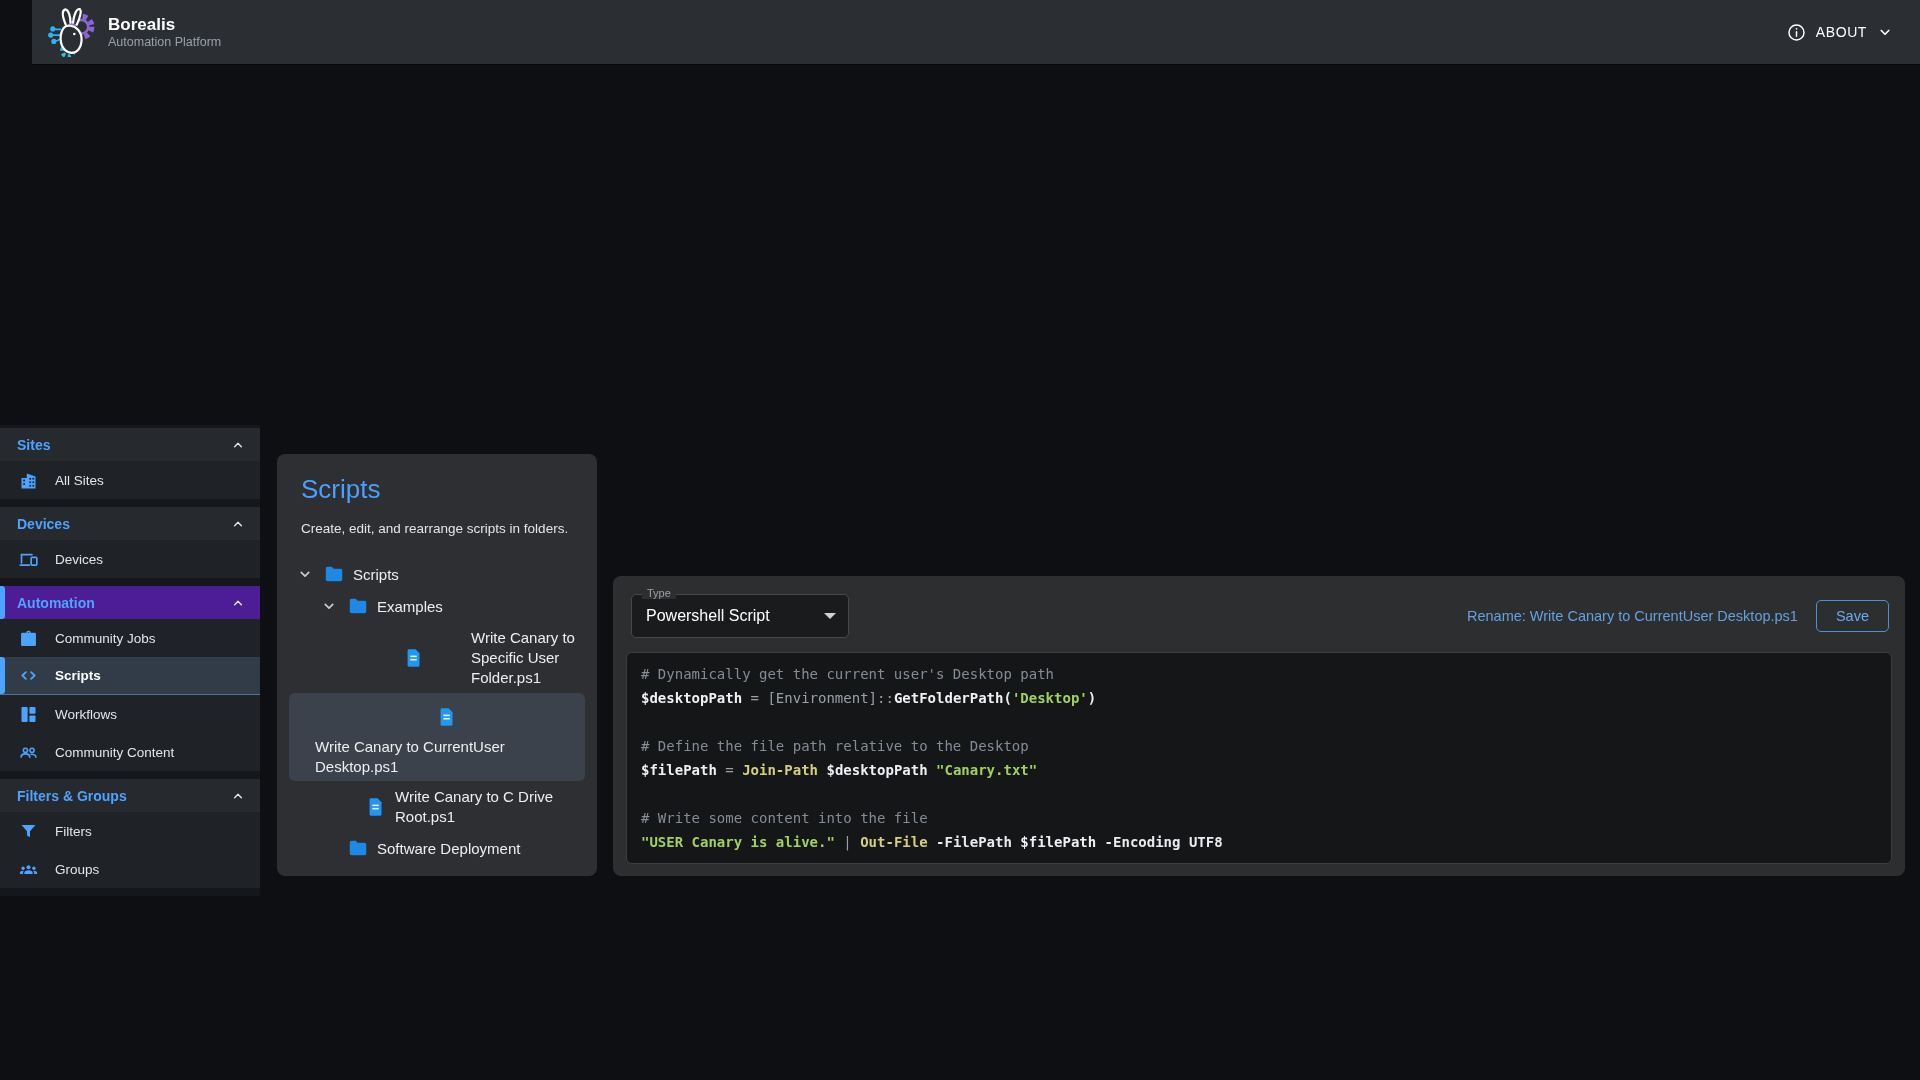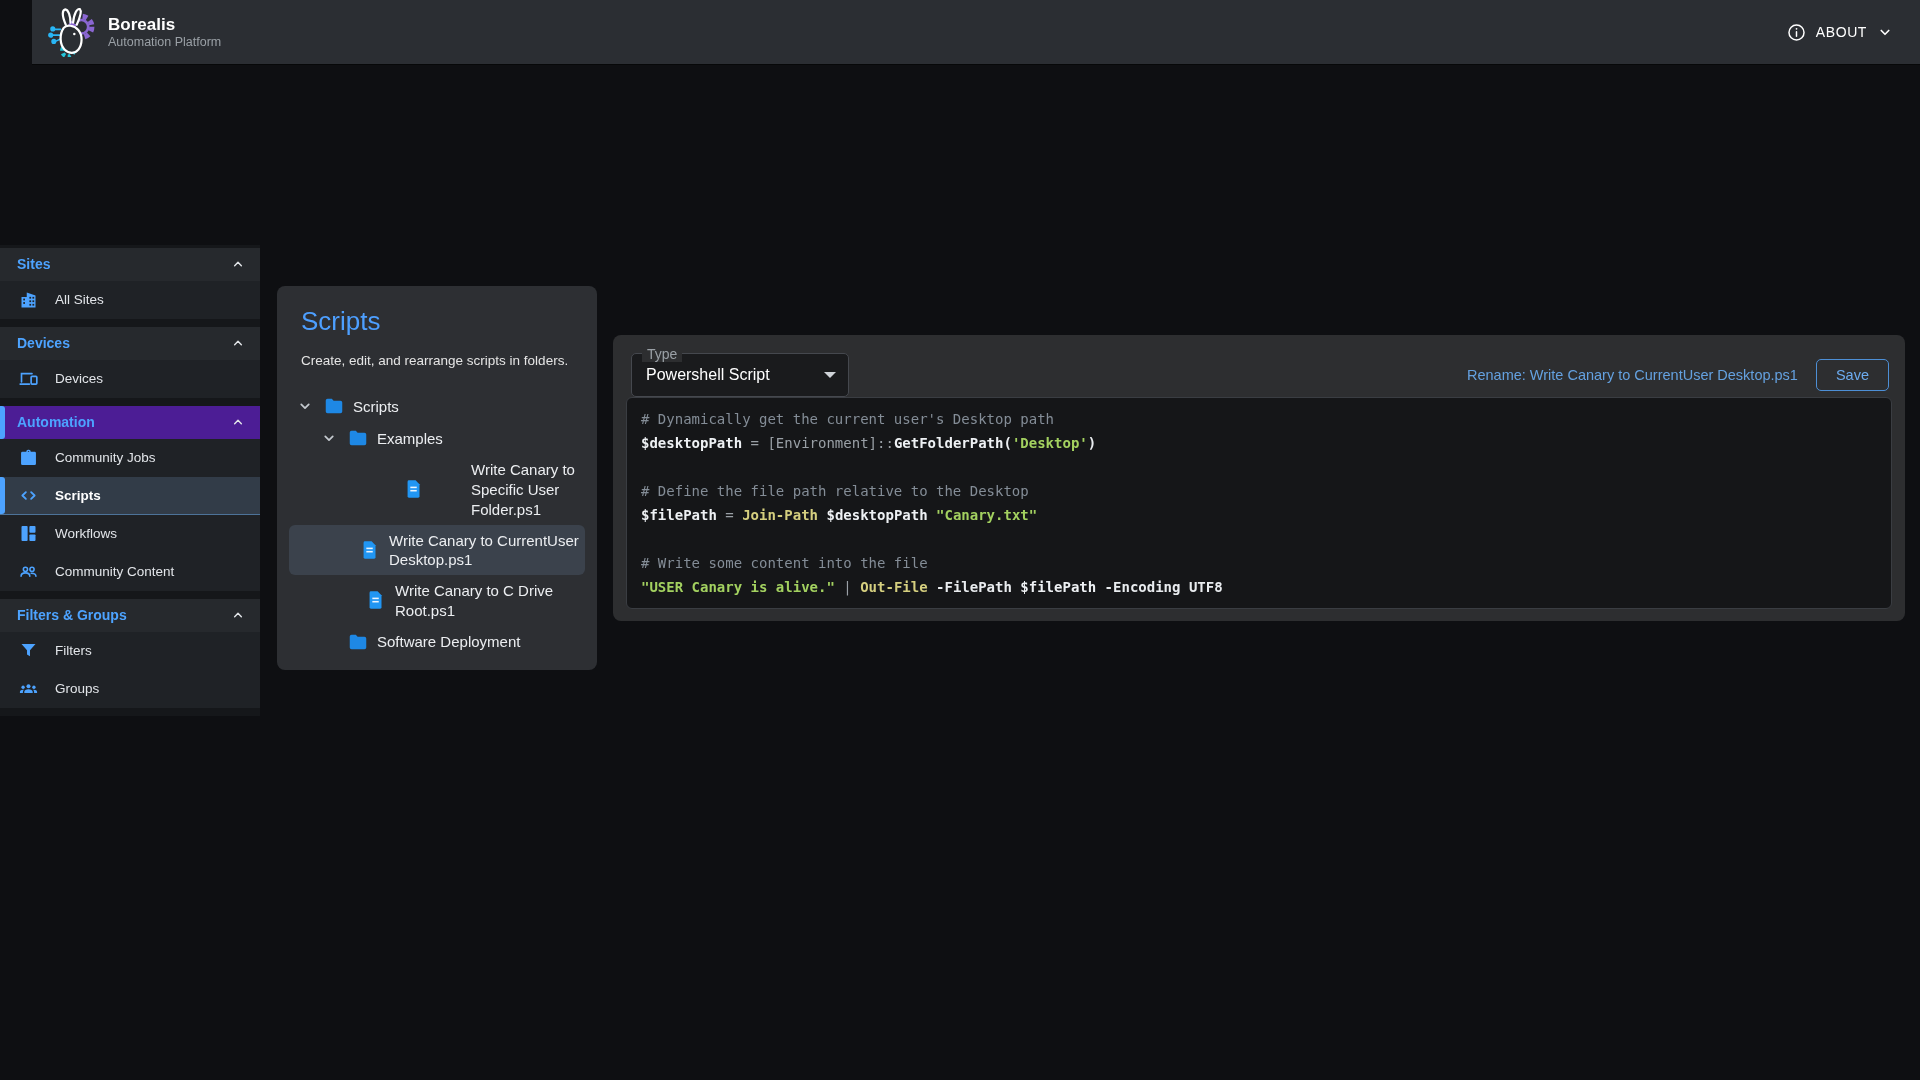--- a/index.html
+++ b/index.html
@@ -21,21 +21,21 @@
   .brand { display:flex; align-items:center; gap:12px; }
   .brand-logo { width:50px; height:50px; }
   .brand-title { font-size:17px; font-weight:bold; color:#ffffff; line-height:1.2; }
   .brand-sub { font-size:12.5px; color:#9aa0a6; }
   .about-btn { display:flex; align-items:center; gap:9px; cursor:pointer; color:#ffffff; }
   .about-btn .label { font-size:14px; letter-spacing:.6px; }
   .icon-16 { width:18px; height:18px; display:block; }
   .icon-20 { width:21px; height:21px; display:block; }
 
   
-  .layout { display:flex; height:832px; align-items:center; }
+  .layout { display:flex; height:832px; align-items:flex-end; }
 
   
   .sidebar { width:260px; background:#15171a; padding-top:3px; flex:none; }
   .side-section { margin-bottom:8px; }
   .side-header {
     height:33px; background:#26292d; display:flex; align-items:center;
     justify-content:space-between; padding:0 14px 0 17px; cursor:pointer;
     position:relative;
   }
   .side-header .label { font-size:14px; font-weight:bold; color:#4da3ff; }
@@ -82,34 +82,34 @@
     display:flex; flex-direction:column; padding:14px 13px 12px 13px;
   }
   .editor-head { display:flex; align-items:center; justify-content:space-between; padding:4px 3px 0 5px; }
   .type-select {
     position:relative; width:218px; height:44px; background:#1a1b1d;
     border:1px solid #45484e; border-radius:5px; display:flex; align-items:center;
     justify-content:space-between; padding:0 12px 0 14px; cursor:pointer;
   }
   .type-select .floating-label {
     position:absolute; top:-8px; left:10px; background:#2d2e30; padding:0 5px;
-    font-size:14px; color:#9aa0a6;
+    font-size:11px; color:#9aa0a6;
   }
   .type-select .value { font-size:16px; color:#ffffff; }
   .caret { width:0; height:0; border-left:6px solid transparent; border-right:6px solid transparent; border-top:6px solid #cfd3d8; }
   .head-right { display:flex; align-items:center; gap:18px; }
   .rename-link { font-size:14.5px; color:#64a1e0; cursor:pointer; }
   .save-btn {
     background:transparent; border:1px solid #4d8fd6; color:#6cabef;
     font-size:14.5px; padding:7px 19px; border-radius:5px; cursor:pointer;
     font-family:inherit;
   }
 
   .code-editor {
-    flex:1; background:#151618; border:1px solid #3a3d42;
+    flex:1; margin-top:14px; background:#151618; border:1px solid #3a3d42;
     border-radius:6px; padding:9px 14px; overflow:auto; cursor:text;
   }
   .code-line {
     font-family:"DejaVu Sans Mono",monospace; font-size:14px; line-height:24px;
     white-space:pre; color:#e9ecef;
   }
   .tok-cm { color:#848d97; }
   .tok-p  { color:#9aa0a6; }
   .tok-v  { color:#eef1f4; font-weight:bold; }
   .tok-f  { color:#eef1f4; font-weight:bold; }
@@ -307,21 +307,21 @@
           <span style="width:14px;flex:none"></span>
           <svg class="t-icon" viewBox="0 0 24 24">
             <path fill="#2196f3" d="M6.5 2.5h7.2L18 6.8V20a1.5 1.5 0 0 1-1.5 1.5h-10A1.5 1.5 0 0 1 5 20V4a1.5 1.5 0 0 1 1.5-1.5z"></path>
             <g fill="#eaf4fd">
               <rect x="8" y="9.4" width="7" height="1.7"></rect>
               <rect x="8" y="13" width="7" height="1.7"></rect>
             </g>
           </svg>
           <span class="t-label">Write Canary to Specific User Folder.ps1</span>
         </div>
-        <div class="tree-row selected" style="padding-left: 48px;">
+        <div class="tree-row selected" style="padding-left: 26px; flex-direction: column;">
           <span style="width:14px;flex:none"></span>
           <svg class="t-icon" viewBox="0 0 24 24">
             <path fill="#2196f3" d="M6.5 2.5h7.2L18 6.8V20a1.5 1.5 0 0 1-1.5 1.5h-10A1.5 1.5 0 0 1 5 20V4a1.5 1.5 0 0 1 1.5-1.5z"></path>
             <g fill="#eaf4fd">
               <rect x="8" y="9.4" width="7" height="1.7"></rect>
               <rect x="8" y="13" width="7" height="1.7"></rect>
             </g>
           </svg>
           <span class="t-label">Write Canary to CurrentUser Desktop.ps1</span>
         </div>

